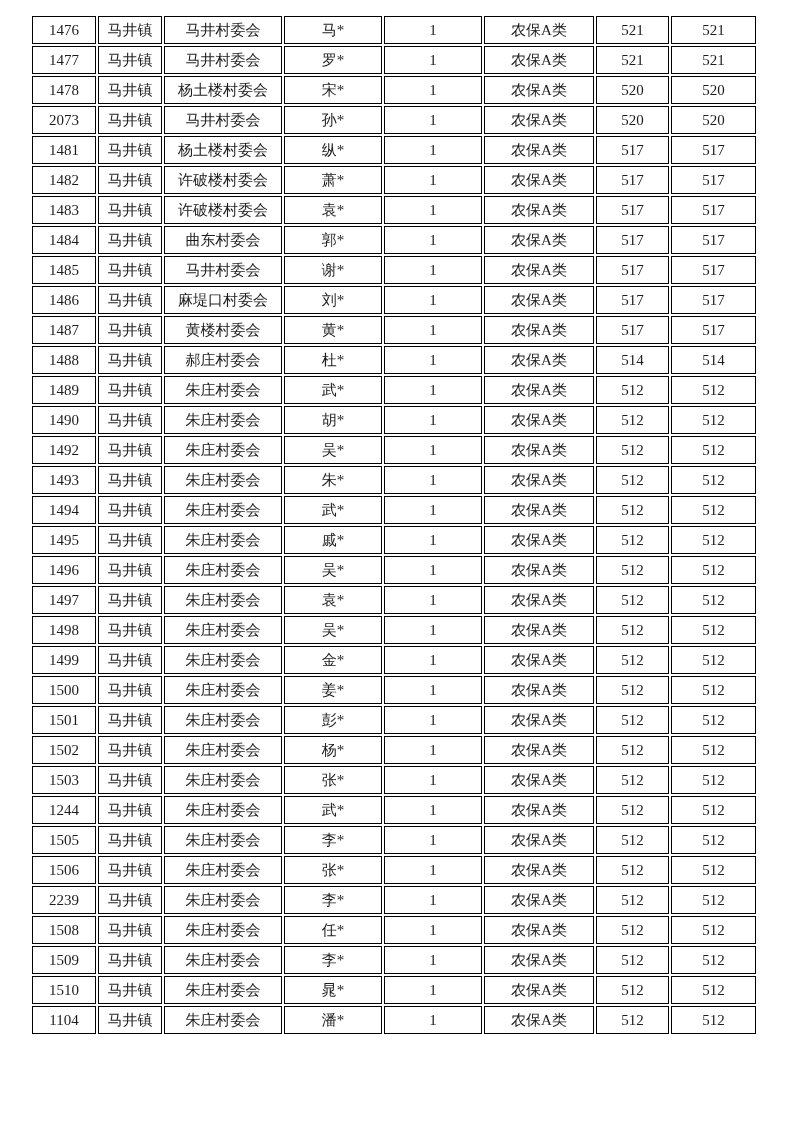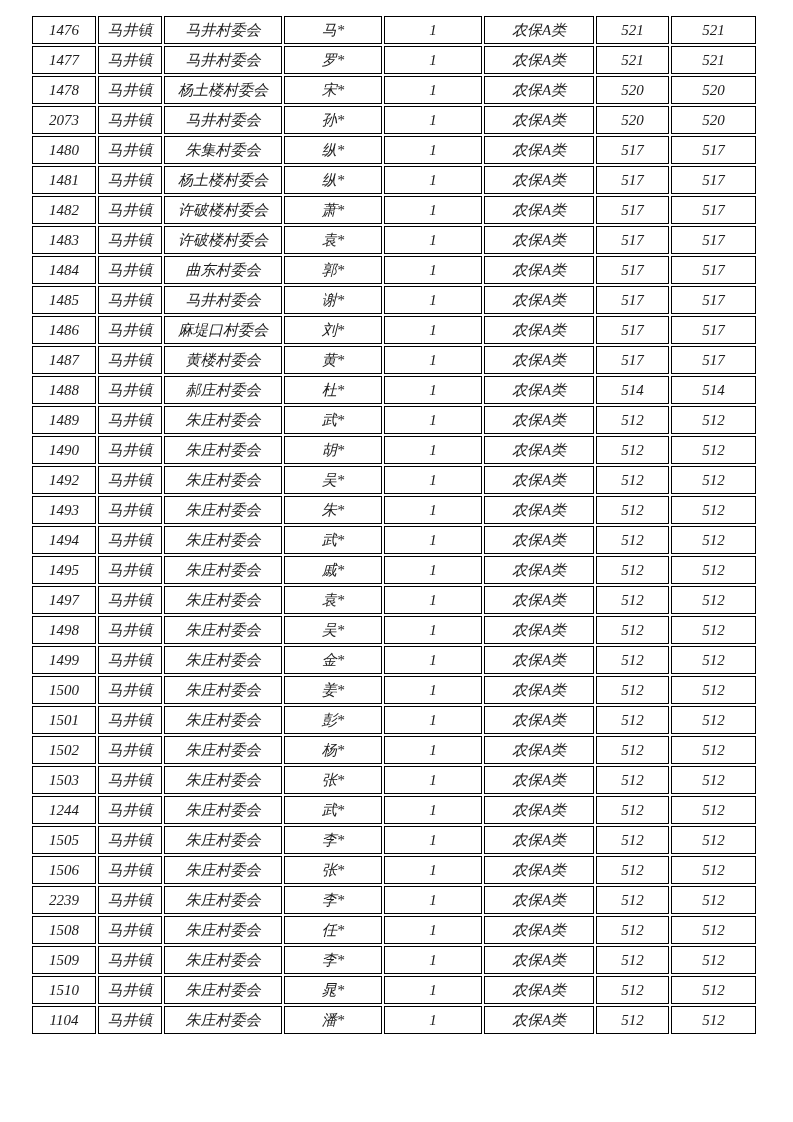--- a/index.html
+++ b/index.html
@@ -16,21 +16,20 @@
     font-family: "Liberation Serif", "DejaVu Serif", serif;
   }
   table.roster {
     position: absolute;
     left: 30px;
     top: 14px;
     width: 728px;
     table-layout: fixed;
     border-collapse: separate;
     border-spacing: 2px;
-    font-style: italic;
   }
   table.roster td {
     border: 1px solid #000000;
     height: 26px;
     padding: 0;
     text-align: center;
     vertical-align: middle;
     font-size: 15px;
     color: #1c1c1c;
     white-space: nowrap;
@@ -95,30 +94,20 @@
           <td>2073</td>
           <td>马井镇</td>
           <td>马井村委会</td>
           <td>孙*</td>
           <td>1</td>
           <td>农保A类</td>
           <td>520</td>
           <td>520</td>
         </tr>
         <tr>
-          <td>1480</td>
-          <td>马井镇</td>
-          <td>朱集村委会</td>
-          <td>纵*</td>
-          <td>1</td>
-          <td>农保A类</td>
-          <td>517</td>
-          <td>517</td>
-        </tr>
-        <tr>
           <td>1481</td>
           <td>马井镇</td>
           <td>杨土楼村委会</td>
           <td>纵*</td>
           <td>1</td>
           <td>农保A类</td>
           <td>517</td>
           <td>517</td>
         </tr>
         <tr>
@@ -239,20 +228,30 @@
           <td>1</td>
           <td>农保A类</td>
           <td>512</td>
           <td>512</td>
         </tr>
         <tr>
           <td>1495</td>
           <td>马井镇</td>
           <td>朱庄村委会</td>
           <td>戚*</td>
+          <td>1</td>
+          <td>农保A类</td>
+          <td>512</td>
+          <td>512</td>
+        </tr>
+        <tr>
+          <td>1496</td>
+          <td>马井镇</td>
+          <td>朱庄村委会</td>
+          <td>吴*</td>
           <td>1</td>
           <td>农保A类</td>
           <td>512</td>
           <td>512</td>
         </tr>
         <tr>
           <td>1497</td>
           <td>马井镇</td>
           <td>朱庄村委会</td>
           <td>袁*</td>

